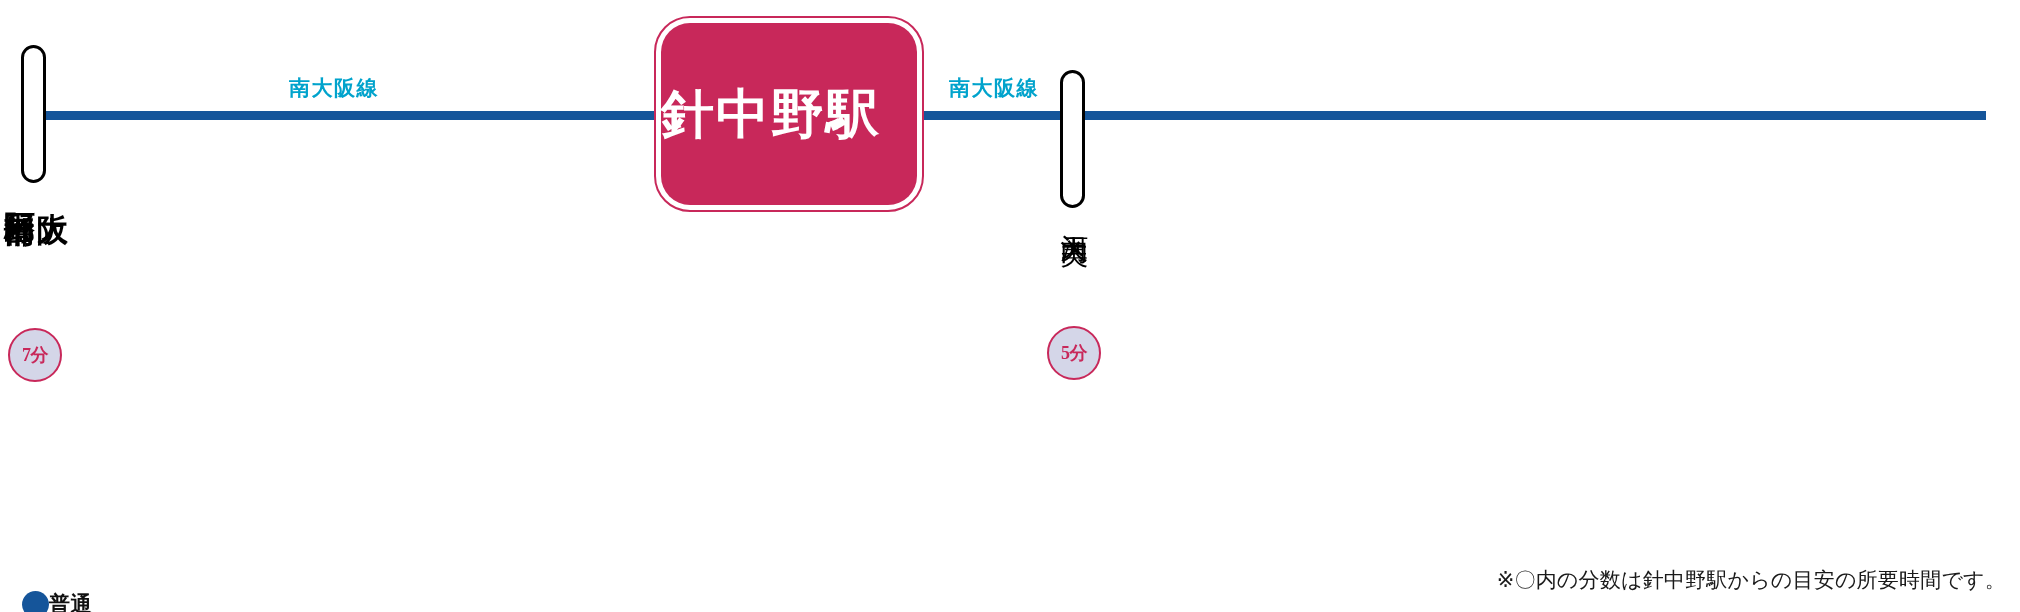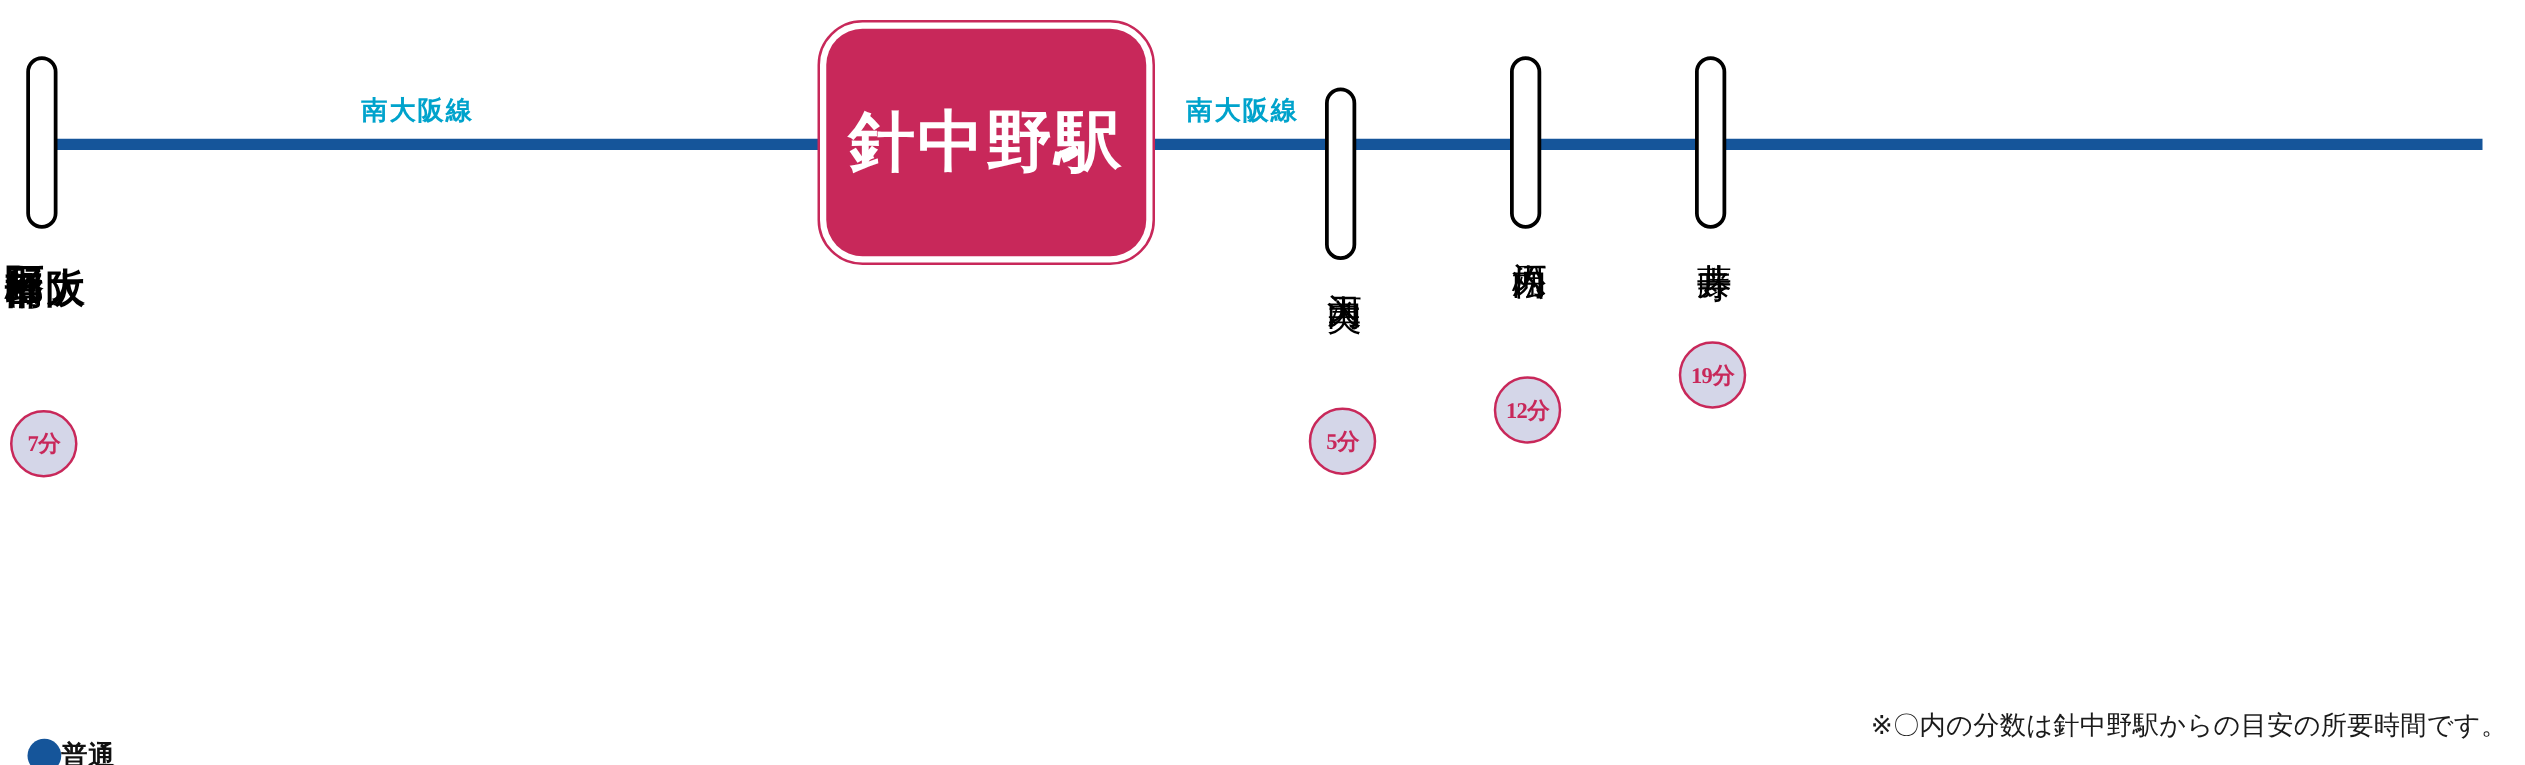--- a/index.html
+++ b/index.html
@@ -136,21 +136,20 @@
   #center-inner {
     position: absolute;
     left: 7px;
     top: 7px;
     right: 7px;
     bottom: 7px;
     background: #C8285A;
     border-radius: 29px;
     display: flex;
     align-items: center;
-    justify-content: center;
   }
   #center-label {
     color: #ffffff;
     font-size: 53px;
     font-weight: 700;
     letter-spacing: 2px;
     white-space: nowrap;
     line-height: 1;
   }
 
@@ -211,35 +210,21 @@
   </div>
 
   <div class="station" style="left:1074px;margin-top:25px;">
     <div class="capsule"></div>
     <div class="stn-name light">
       <span class="stn-col">河内天美</span>
     </div>
     <div class="time-badge" style="top:289px;">5分</div>
   </div>
 
-  <div class="station" style="left:1222px;">
-    <div class="capsule"></div>
-    <div class="stn-name light">
-      <span class="stn-col">河内松原</span>
-    </div>
-    <div class="time-badge" style="top:289px;">12分</div>
-  </div>
-
-  <div class="station" style="left:1370px;">
-    <div class="capsule"></div>
-    <div class="stn-name light">
-      <span class="stn-col">藤井寺</span>
-    </div>
-    <div class="time-badge" style="top:261px;">19分</div>
-  </div>
+
 
 
   <div id="center-station">
     <div id="center-outer"></div>
     <div id="center-inner">
       <span id="center-label">針中野駅</span>
     </div>
   </div>
 
 </div>

